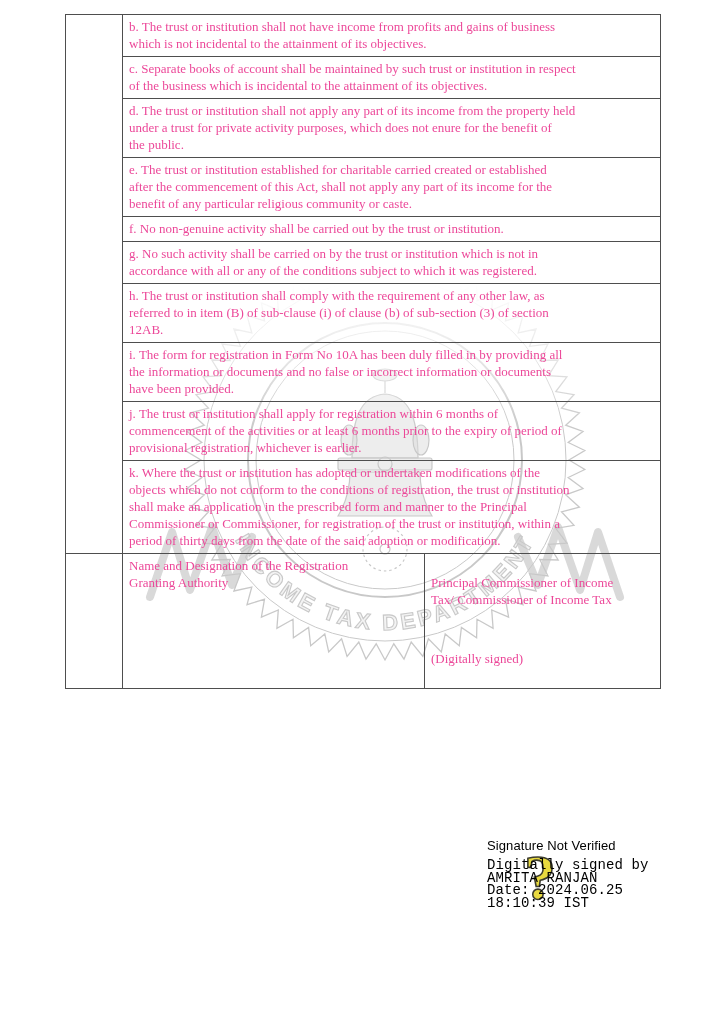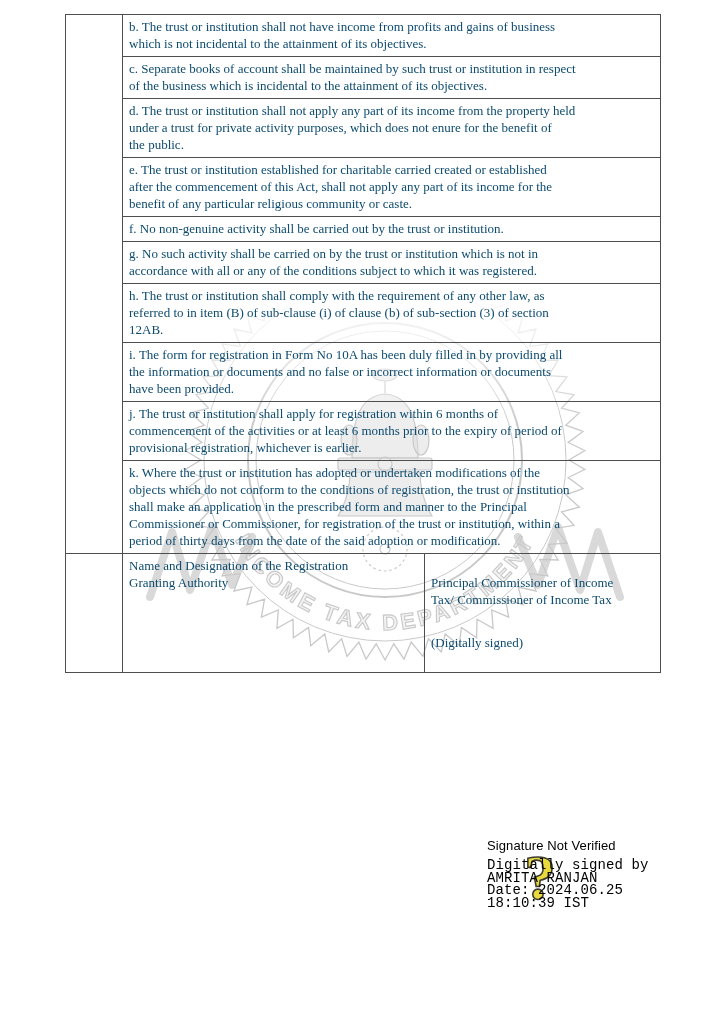--- a/index.html
+++ b/index.html
@@ -12,24 +12,24 @@
     -webkit-mask-image:linear-gradient(to bottom, transparent 285px, rgba(0,0,0,.45) 355px, #000 430px);
             mask-image:linear-gradient(to bottom, transparent 285px, rgba(0,0,0,.45) 355px, #000 430px);
     opacity:.95;}
   .sealtext{font-family:"Liberation Sans", sans-serif;font-weight:bold;font-size:22px;
             letter-spacing:3.5px;fill:#f3f3f3;}
 
   
   table.conditions{position:absolute;left:65px;top:14px;width:595px;
     border-collapse:collapse;table-layout:fixed;}
   table.conditions td{border:1px solid #4e4e4e;vertical-align:top;
-    padding:3px 6px 4px 6px;font-size:13px;line-height:17px;color:#0c4a6e;
+    padding:3px 6px 4px 6px;font-size:13px;line-height:17px;color:#ec4899;
     white-space:pre-line;background:transparent;}
   td.numcol{padding:0;}
-  .signed-note{margin-top:9px;white-space:pre-line;font-family:Liberation Serif, serif;}
+  .signed-note{margin-top:25px;white-space:pre-line;font-family:Liberation Serif, serif;}
 
   
   .stamp{position:absolute;left:487px;top:838px;width:170px;
     font-family:"Liberation Sans", sans-serif;color:#000;}
   .stamp-q{position:absolute;left:20px;top:0px;}
   .stamp-title{position:relative;font-size:13px;margin-bottom:6px;letter-spacing:.1px;}
   .stamp-line{position:relative;font-size:14px;line-height:12.5px;letter-spacing:.1px;font-family:Liberation Mono, monospace;}
 </style>
 </head>
 <body>

